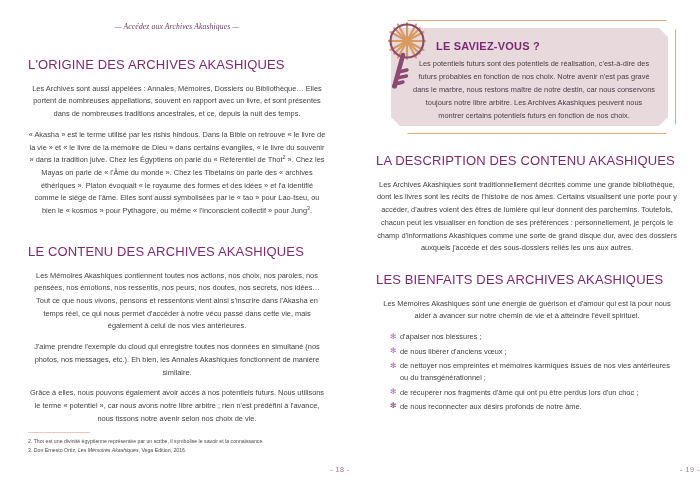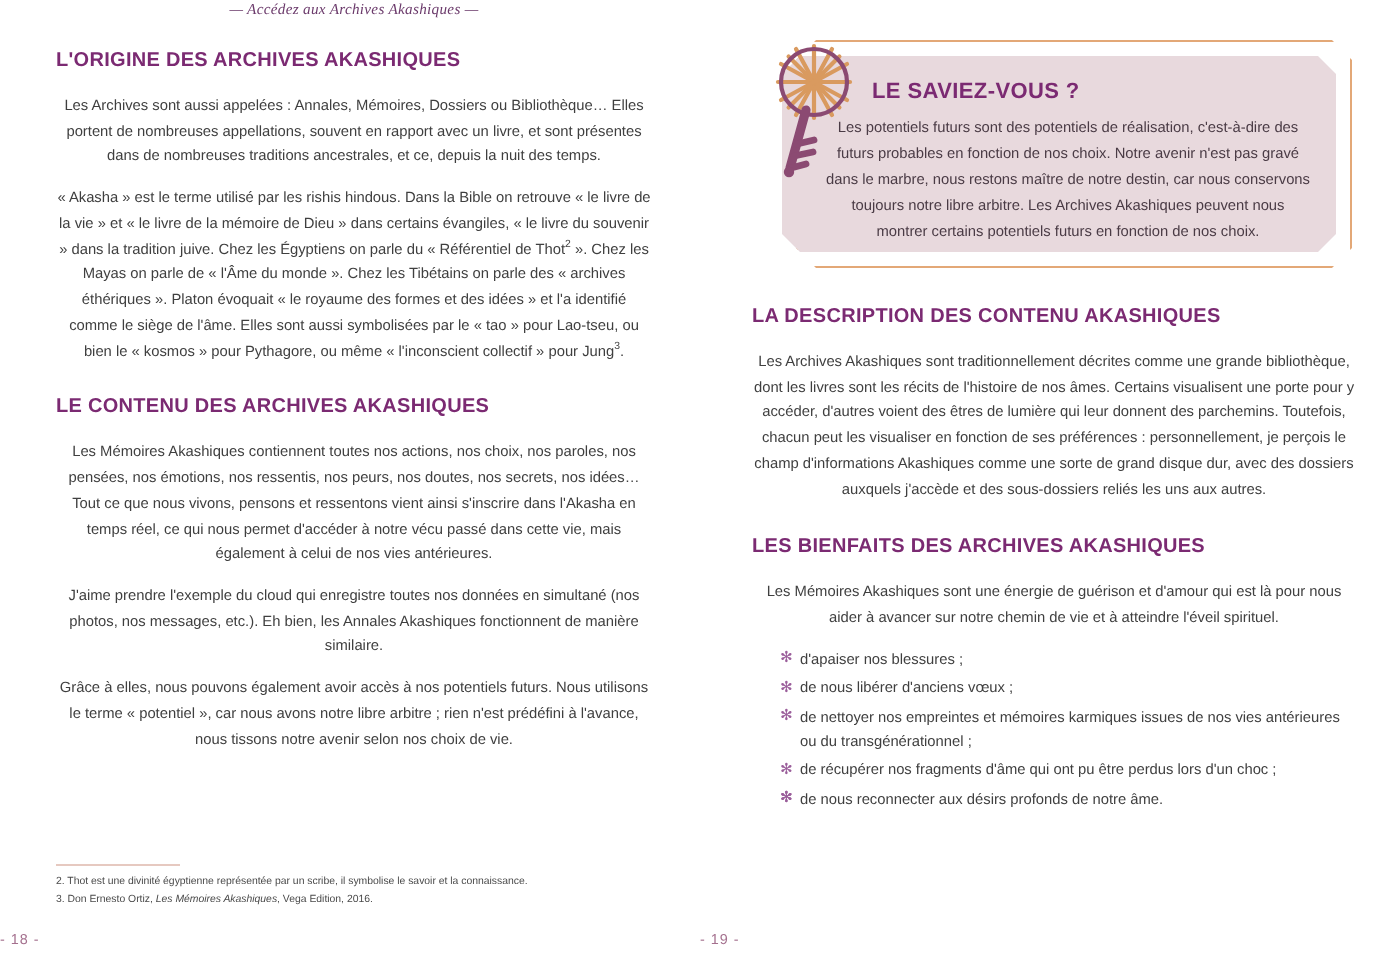--- a/index.html
+++ b/index.html
@@ -29,30 +29,31 @@
   .page-left { padding: 0 24px 0 28px; }
   .page-right { padding: 0 22px 0 26px; }
 
   .running-head {
     text-align: center;
     font-family: "Liberation Serif", serif;
     font-style: italic;
     font-size: 7.6px;
     letter-spacing: 0.15px;
     color: #6b3a6b;
+    padding-top: 22px;
     white-space: nowrap;
   }
 
   h2.section-title {
     font-family: "Liberation Sans", sans-serif;
-    font-weight: bold;
-    font-size: 10px;
+    font-weight: normal;
+    font-size: 13px;
     letter-spacing: 0.15px;
     color: #7b2a72;
-    margin: 16px 0 10px 0;
+    margin: 26px 0 10px 0;
     line-height: 1.2;
   }
   .page-right h2.section-title { margin-top: 17px; }
 
   p.body {
     font-size: 7.4px;
     line-height: 1.72;
     margin: 0 0 8px 0;
     color: #3f3f3f;
     text-align: center;
@@ -167,21 +168,21 @@
     line-height: 1.62;
     color: #4a4a4a;
   }
   .footnote i { font-style: italic; }
 
   .folio {
     position: absolute;
     left: 0;
     right: 0;
     bottom: 16px;
-    text-align: left;
+    text-align: right;
     font-size: 7.2px;
     color: #a4708e;
     letter-spacing: 0.5px;
   }
 </style>
 </head>
 <body>
 
 <div class="spread">
 

